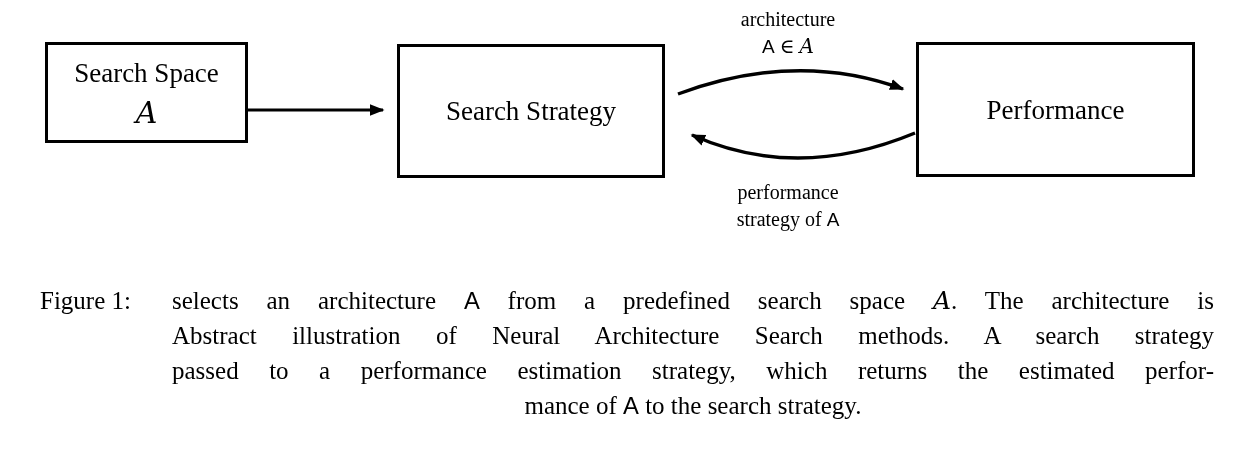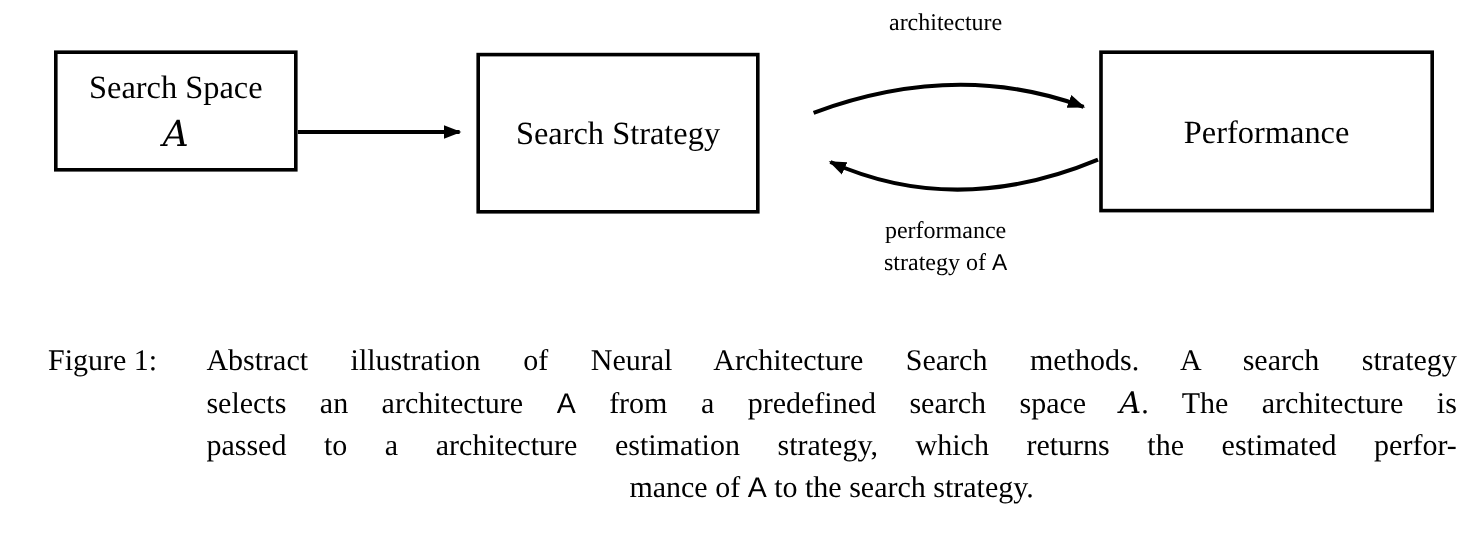--- a/index.html
+++ b/index.html
@@ -21,21 +21,21 @@
     background: #fff;
     display: flex;
     flex-direction: column;
     align-items: center;
     justify-content: center;
     text-align: center;
     font-size: 27px;
     line-height: 32px;
   }
   .box-search-space   { left: 45px;  top: 42px; width: 203px; height: 101px; }
-  .box-search-strategy{ left: 397px; top: 44px; width: 236px; height: 134px; }
+  .box-search-strategy{ left: 397px; top: 44px; width: 268px; height: 134px; }
   .box-performance    { left: 916px; top: 42px; width: 279px; height: 135px; }
   .box-search-space .boxline { line-height: 40px; }
 
   .calA {
     font-style: italic;
     font-family: "DejaVu Serif", "Liberation Serif", serif;
   }
   .box-search-space .calA { font-size: 30px; }
   .sansA {
     font-family: "Liberation Sans", "DejaVu Sans", sans-serif;
@@ -101,30 +101,31 @@
   <div class="nbox box-search-strategy">
     <div class="boxline">Search Strategy</div>
   </div>
 
   <div class="nbox box-performance">
     <div class="boxline">Performance</div>
   </div>
 
   <div class="edge-label label-architecture">
     <div>architecture</div>
+    <div><span class="sansA">A</span> <span>∈</span> <span class="calA">A</span></div>
   </div>
 
   <div class="edge-label label-performance">
     <div>performance</div>
     <div><span>strategy of </span><span class="sansA">A</span></div>
   </div>
 
   <div class="caption">
     <div class="caption-label">Figure 1:</div>
     <div class="caption-body">
+      <div class="cap-line j"><span>selects an architecture </span><span class="sansA">A</span><span> from a predefined search space </span><span class="calA">A</span><span>. The architecture is</span></div>
       <div class="cap-line j"><span>Abstract illustration of Neural Architecture Search methods. A search strategy</span></div>
-      <div class="cap-line j"><span>selects an architecture </span><span class="sansA">A</span><span> from a predefined search space </span><span class="calA">A</span><span>. The architecture is</span></div>
-      <div class="cap-line j"><span>passed to a architecture estimation strategy, which returns the estimated perfor-</span></div>
+      <div class="cap-line j"><span>passed to a performance estimation strategy, which returns the estimated perfor-</span></div>
       <div class="cap-line"><span>mance of </span><span class="sansA">A</span><span> to the search strategy.</span></div>
     </div>
   </div>
 
 </div>
 
 </body></html>

